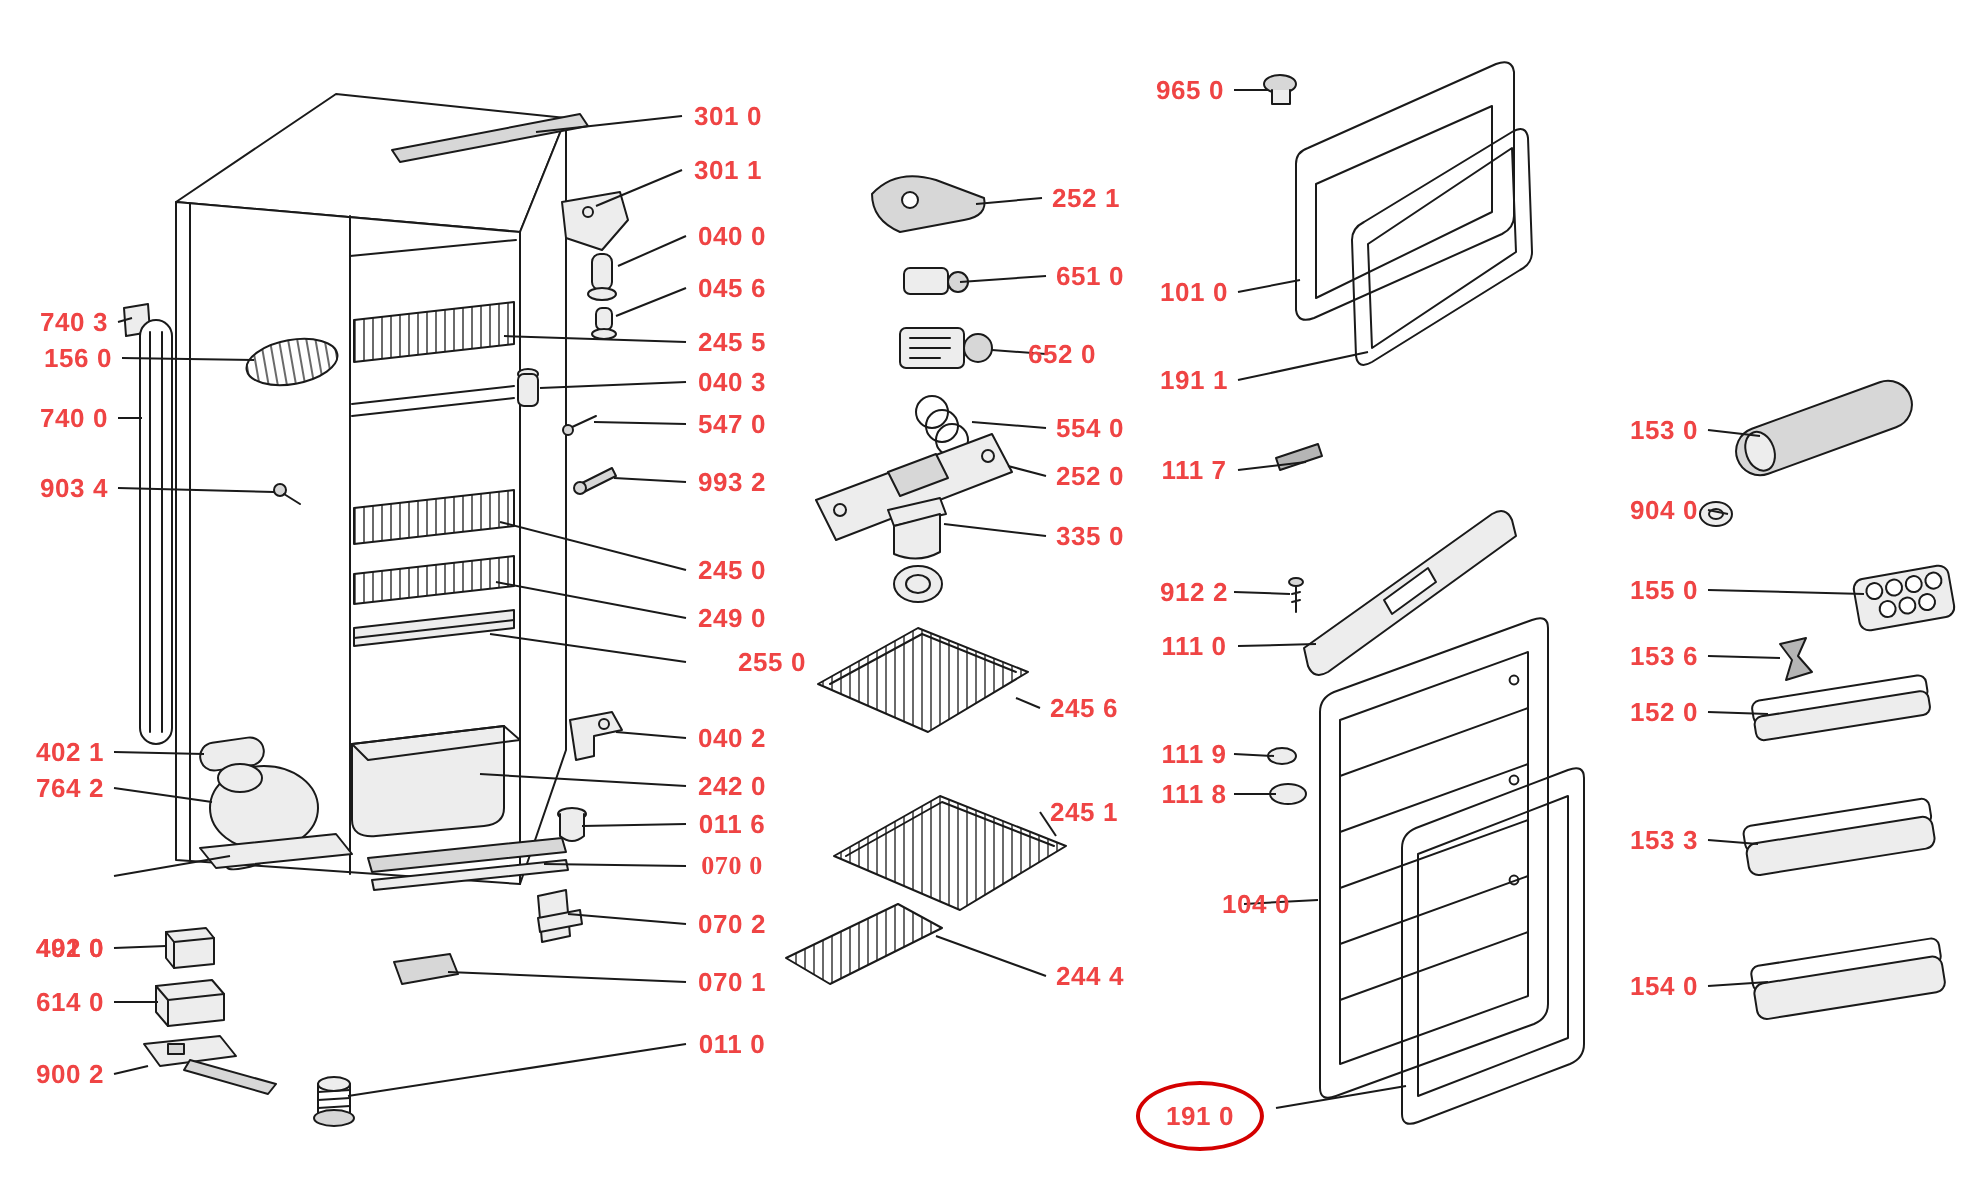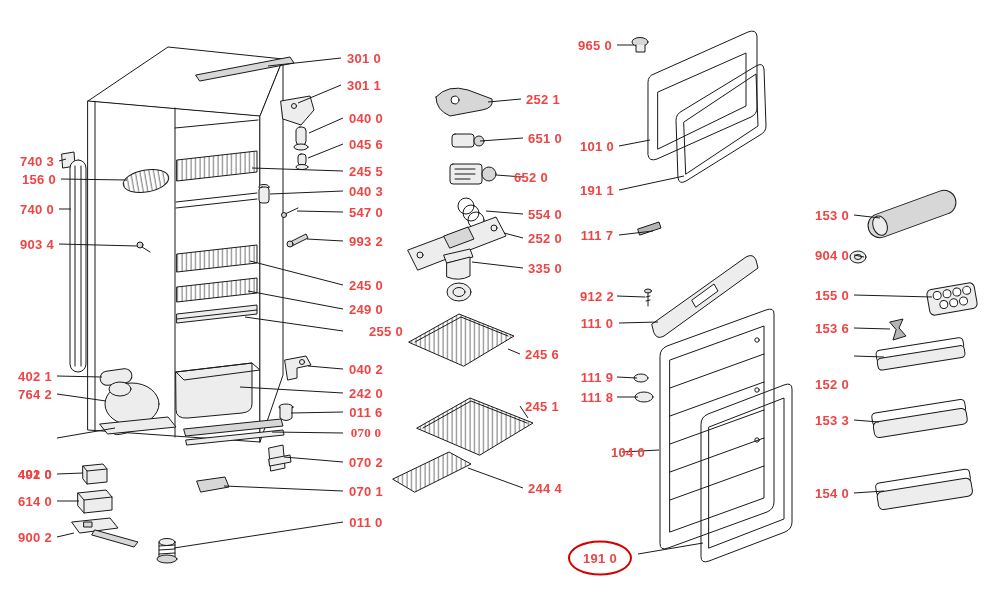--- a/index.html
+++ b/index.html
@@ -371,17 +371,17 @@
       <div class="part-label" style="left: 597px; top: 296px;">912 2</div>
       <div class="part-label" style="left: 597px; top: 323px;">111 0</div>
       <div class="part-label" style="left: 597px; top: 377px;">111 9</div>
       <div class="part-label" style="left: 597px; top: 397px;">111 8</div>
       <div class="part-label" style="left: 628px; top: 452px;">104 0</div>
       <div class="part-label circled" style="left: 600px; top: 558px;">191 0</div>
       <div class="part-label" style="left: 832px; top: 215px;">153 0</div>
       <div class="part-label" style="left: 832px; top: 255px;">904 0</div>
       <div class="part-label" style="left: 832px; top: 295px;">155 0</div>
       <div class="part-label" style="left: 832px; top: 328px;">153 6</div>
-      <div class="part-label" style="left: 832px; top: 356px; margin-top: 28px;">152 0</div>
+      <div class="part-label" style="left: 832px; top: 356px;">152 0</div>
       <div class="part-label" style="left: 832px; top: 420px;">153 3</div>
       <div class="part-label" style="left: 832px; top: 493px;">154 0</div>
     </div>
 </div>
 
 </body></html>

